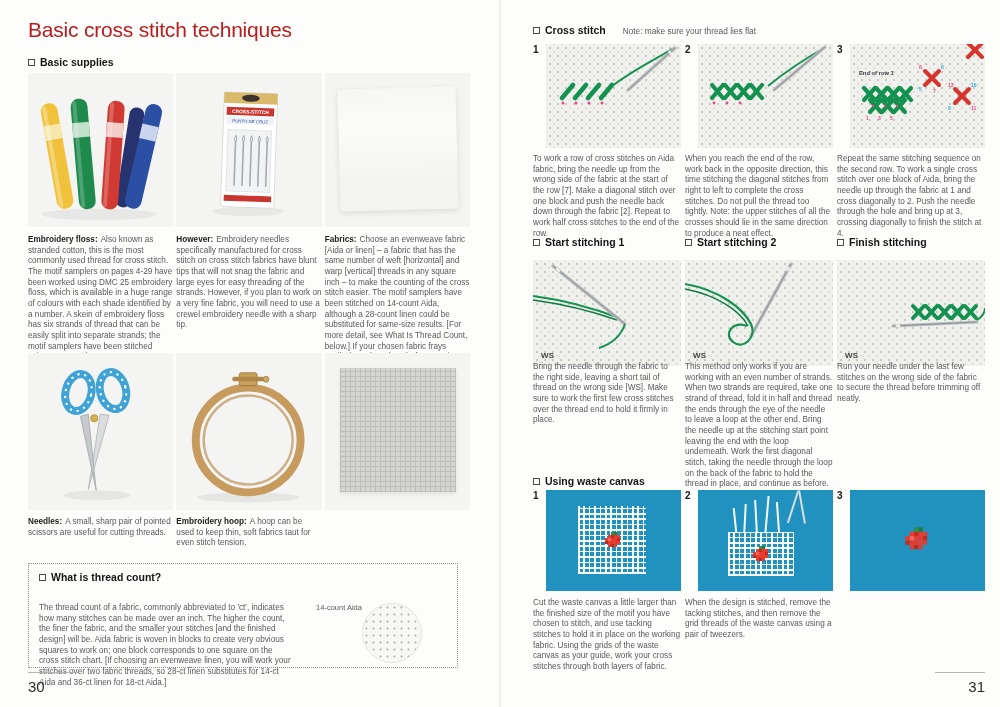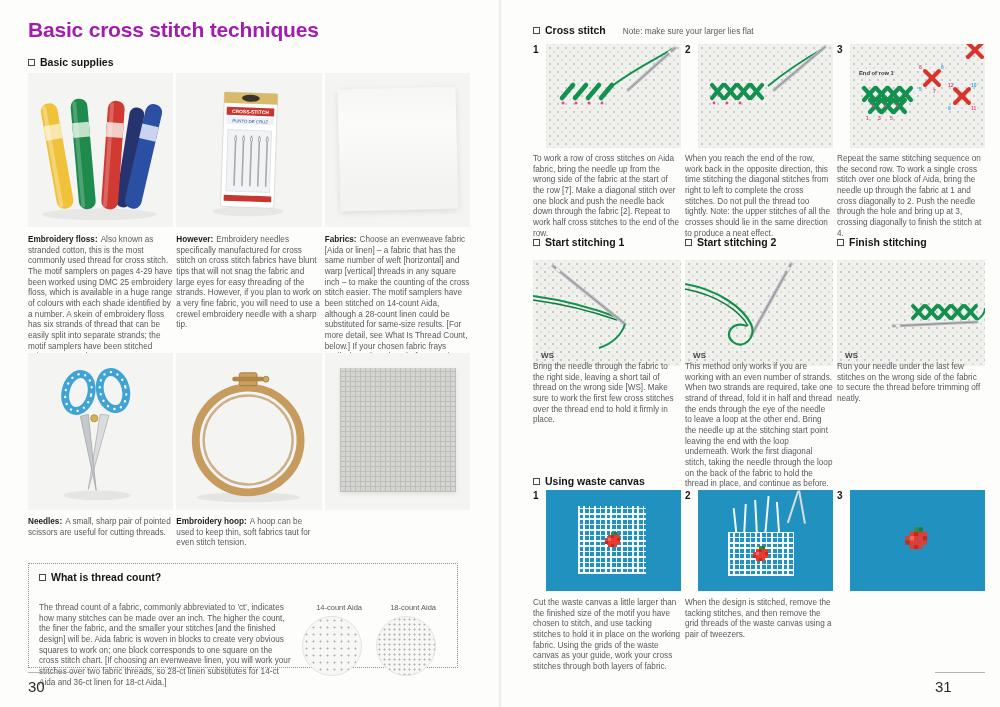--- a/index.html
+++ b/index.html
@@ -1,21 +1,21 @@
 <!DOCTYPE html>
 <html><head>
 <meta charset="utf-8">
 <style>
   *{margin:0;padding:0;box-sizing:border-box}
   html,body{width:1000px;height:707px}
   body{position:relative;background:#fdfdfc;font-family:"Liberation Sans",sans-serif;color:#231f20;overflow:hidden}
   .gutter{position:absolute;left:498px;top:0;width:4px;height:707px;
     background:linear-gradient(90deg,rgba(0,0,0,0) 0%,rgba(0,0,0,.07) 50%,rgba(0,0,0,0) 100%)}
   
-  .title{position:absolute;left:28px;top:18px;font-size:21px;font-weight:bold;letter-spacing:-.2px;color:#a21caf}
+  .title{position:absolute;left:28px;top:18px;font-size:21px;font-weight:normal;letter-spacing:-.2px;color:#b91c1c}
   .sec{display:flex;align-items:center;gap:5px;font-weight:bold;font-size:10.5px;color:#151515;white-space:nowrap}
   .sec .sq{width:7px;height:7px;border:1.2px solid #4a4a4a;display:inline-block;flex:0 0 auto}
   .note{font-size:8.3px;color:#58595b;font-weight:normal;margin-left:12px;margin-top:1px}
   .txt{font-size:8.2px;line-height:1.3;color:#58595b}
   .txt b{color:#1c1c1c;margin-right:3px}
   .pageno{position:absolute;font-size:15px;color:#2a2a2a}
   .rule{position:absolute;height:0;border-top:1px solid #b3b3b1}
   
   .lrow{position:absolute;left:28px;width:442px;display:grid;grid-template-columns:1fr 1fr 1fr;gap:3px}
   .rrow{position:absolute;left:533px;width:452px;display:grid;grid-template-columns:1fr 1fr 1fr;gap:4px}
@@ -51,21 +51,21 @@
   .wcgrid{position:absolute;left:15px;top:15px;width:116px;height:124px;background:#d4d4d1;
     background-image:repeating-linear-gradient(90deg,#bdbdba 0 1px,transparent 1px 5px),
                      repeating-linear-gradient(0deg,#bdbdba 0 1px,transparent 1px 5px);
     box-shadow:0 2px 5px rgba(0,0,0,.08)}
   
   .tcbox{position:absolute;left:28px;top:563px;width:430px;height:105px;border:1px dotted #8f8f8d;
     padding:7px 10px;display:flex;flex-direction:column}
   .tcbody{display:flex;margin-top:20px}
   .tcbody .txt{width:252px;flex:0 0 auto}
   .swatches{flex:1;display:flex;justify-content:space-around;align-items:flex-start;padding:0 4px}
-  .swatch{display:flex;flex-direction:column;align-items:flex-end}
+  .swatch{display:flex;flex-direction:row;align-items:flex-start}
   .swatch .lbl{font-size:7.5px;color:#58595b;margin-bottom:4px}
   .scircle{width:60px;height:60px;border-radius:50%;background-color:#f7f7f5;border:1px solid #e3e3e0;
     background-image:radial-gradient(circle,#b4b4af .9px,transparent 1.15px);background-size:7px 7px}
   .scircle.c18{background-size:5px 5px}
   .hdr-abs{position:absolute}
 </style>
 </head>
 <body>
 
 <div class="gutter"></div>
@@ -187,38 +187,34 @@
       <span class="sq"></span>
       <span>What is thread count?</span>
     </div>
     <div class="tcbody">
       <p class="txt">The thread count of a fabric, commonly abbreviated to 'ct', indicates how many stitches can be made over an inch. The higher the count, the finer the fabric, and the smaller your stitches [and the finished design] will be. Aida fabric is woven in blocks to create very obvious squares to work on; one block corresponds to one square on the cross stitch chart. [If choosing an evenweave linen, you will work your stitches over two fabric threads, so 28-ct linen substitutes for 14-ct Aida and 36-ct linen for 18-ct Aida.]</p>
       <div class="swatches">
         <div class="swatch">
           <span class="lbl">14-count Aida</span>
           <div class="scircle"></div>
         </div>
-        <div class="swatch">
-          <span class="lbl">18-count Aida</span>
-          <div class="scircle c18"></div>
-        </div>
       </div>
     </div>
   </div>
 
   <div class="rule" style="left:28px;top:672px;width:50px"></div>
   <div class="pageno" style="left:28px;top:678px">30</div>
 </div>
 
 <div>
 
   <div class="sec hdr-abs" style="left:533px;top:24px">
     <span class="sq"></span>
     <span>Cross stitch</span>
-    <span class="note">Note: make sure your larger lies flat</span>
+    <span class="note">Note: make sure your thread lies flat</span>
   </div>
 
   <div class="rrow" style="top:44px;height:104px">
     <div class="stepcol">
       <span class="num">1</span>
       <div class="fig aida">
         <svg viewBox="0 0 135 104">
           <path d="M66 42 C 90 24, 112 14, 128 4" stroke="#12914f" stroke-width="2" fill="none"></path>
           <line x1="129" y1="4" x2="82" y2="46" stroke="#b9bcbe" stroke-width="3.2" stroke-linecap="round"></line>
           <line x1="129" y1="4" x2="82" y2="46" stroke="#8e9194" stroke-width="1"></line>
@@ -419,14 +415,14 @@
       </div>
     </div>
   </div>
 
   <div class="rrow" style="top:598px">
     <p class="txt">Cut the waste canvas a little larger than the finished size of the motif you have chosen to stitch, and use tacking stitches to hold it in place on the working fabric. Using the grids of the waste canvas as your guide, work your cross stitches through both layers of fabric.</p>
     <p class="txt">When the design is stitched, remove the tacking stitches, and then remove the grid threads of the waste canvas using a pair of tweezers.</p>
   </div>
 
   <div class="rule" style="left:935px;top:672px;width:50px"></div>
-  <div class="pageno" style="left:935px;top:678px;width:50px;text-align:left">31</div>
+  <div class="pageno" style="left:935px;top:678px;width:50px;text-align:right">31</div>
 </div>
 
 </body></html>

